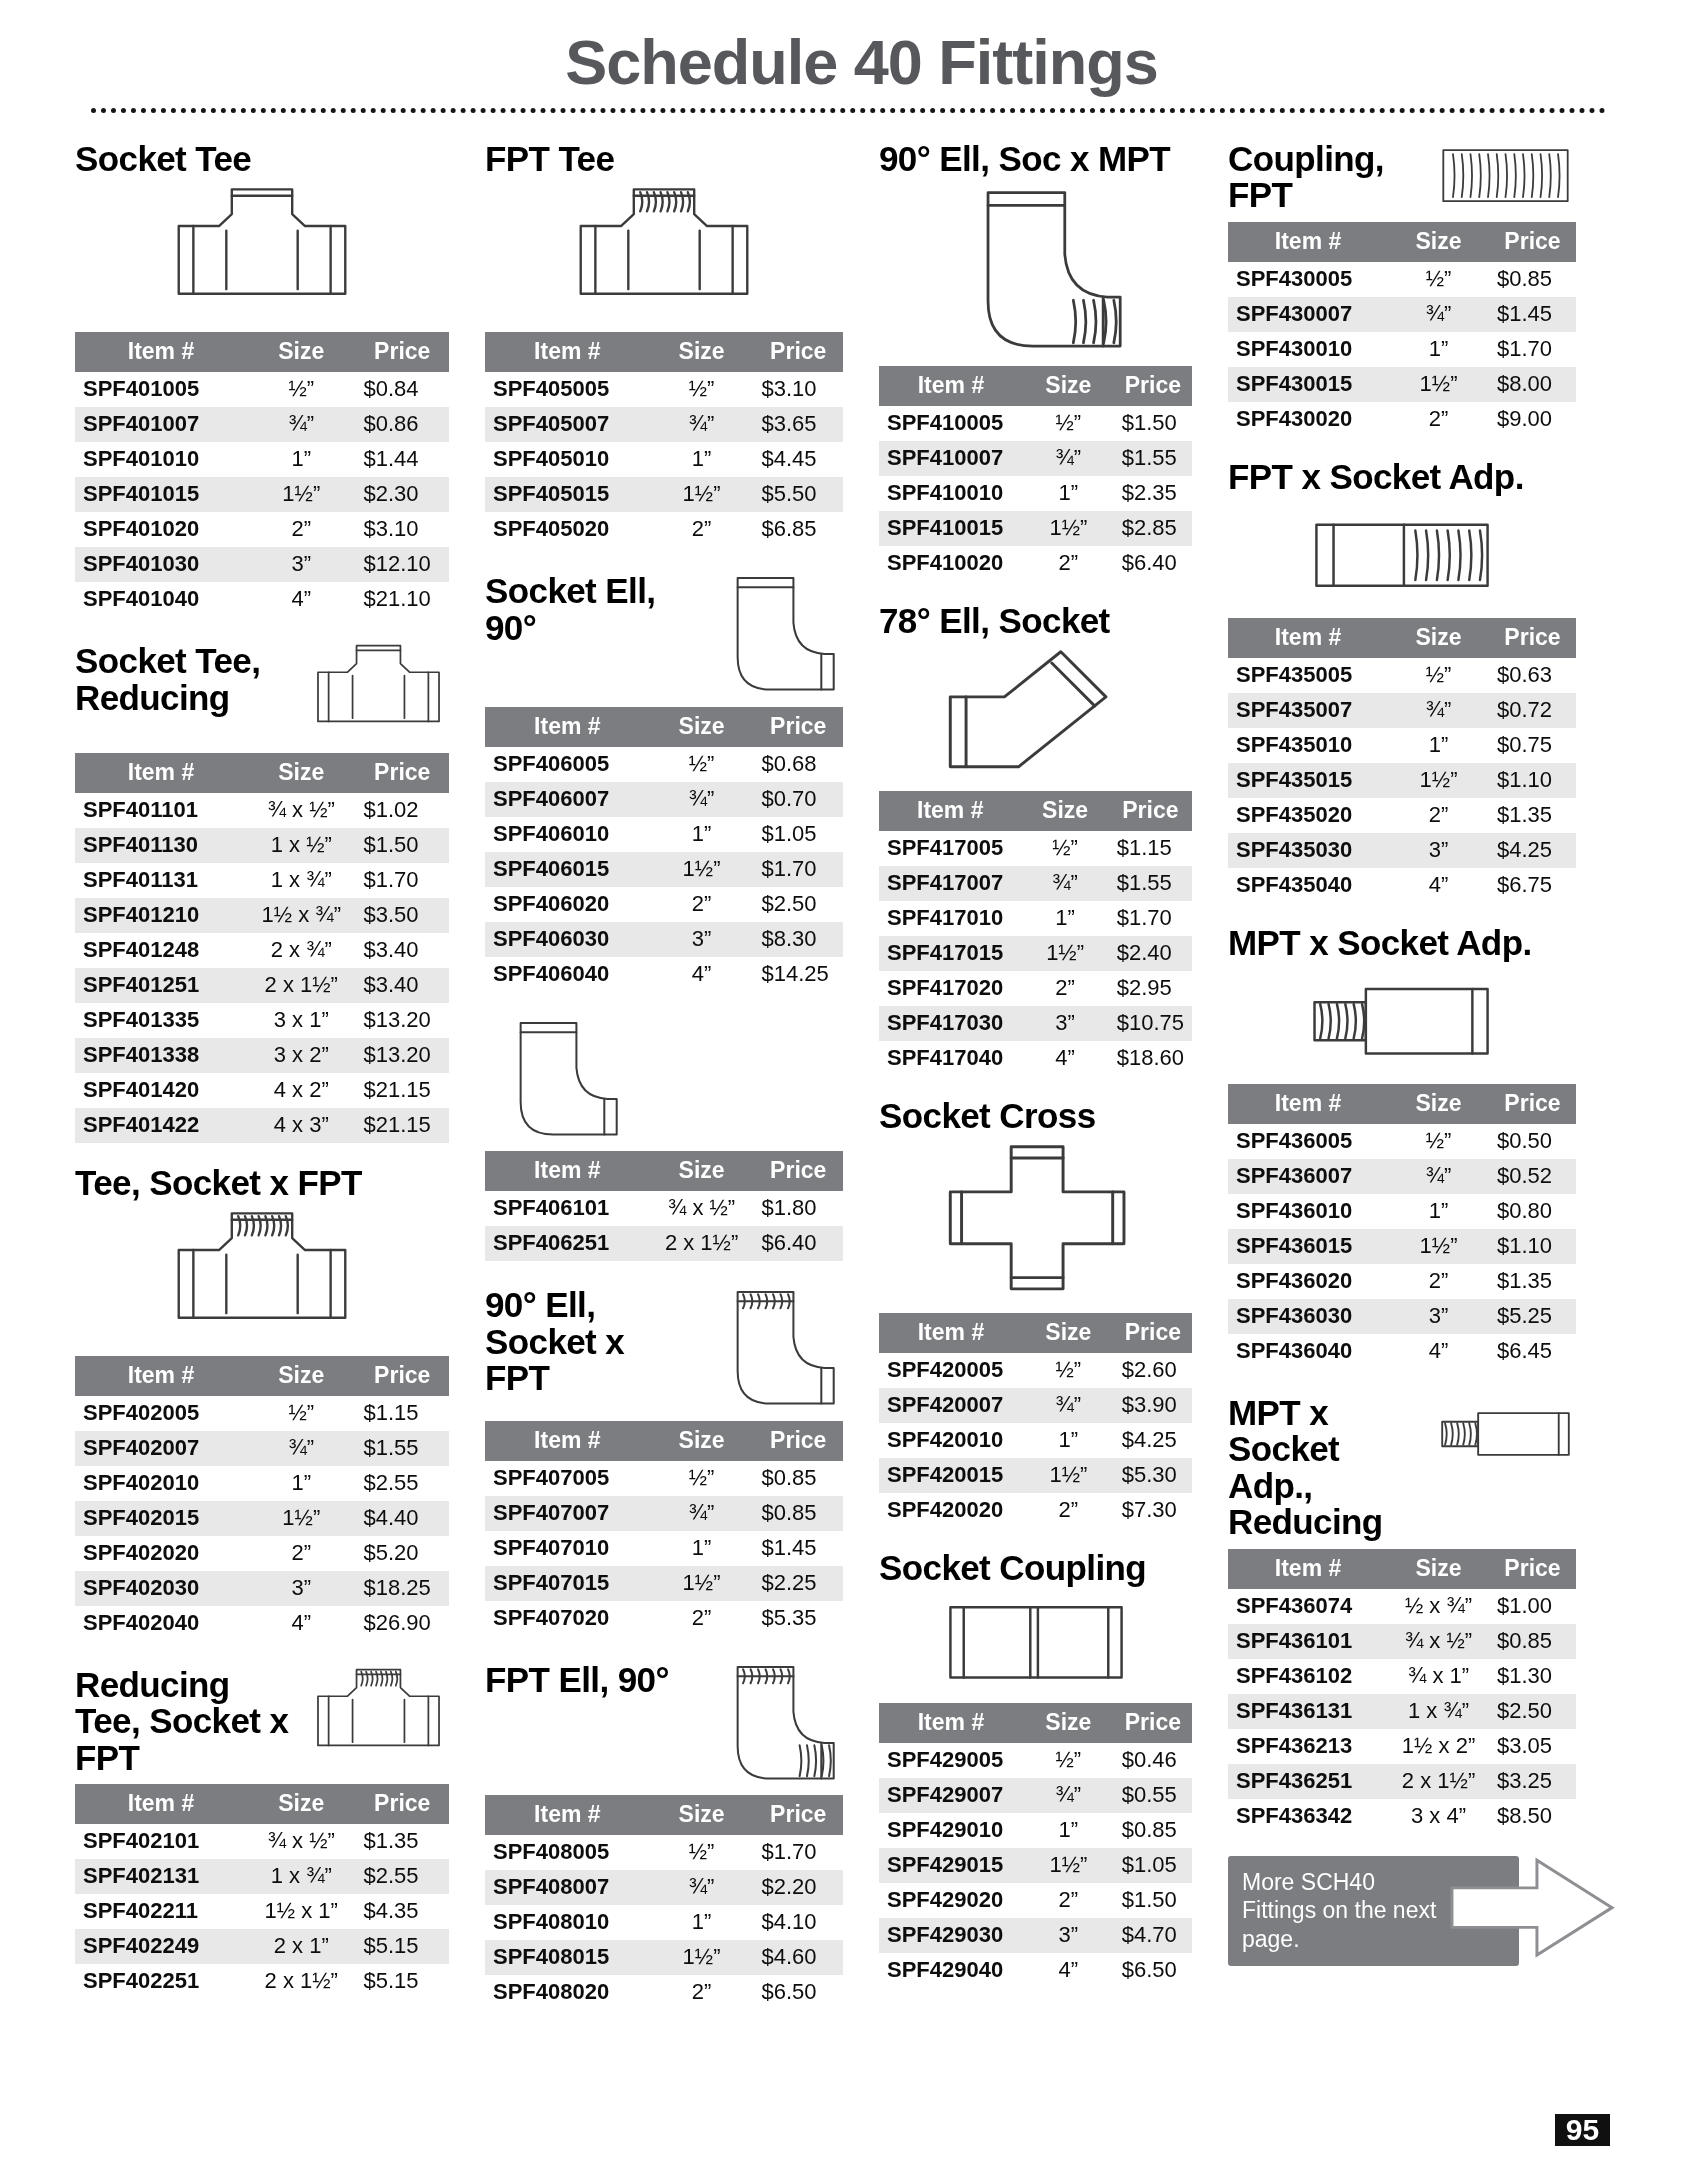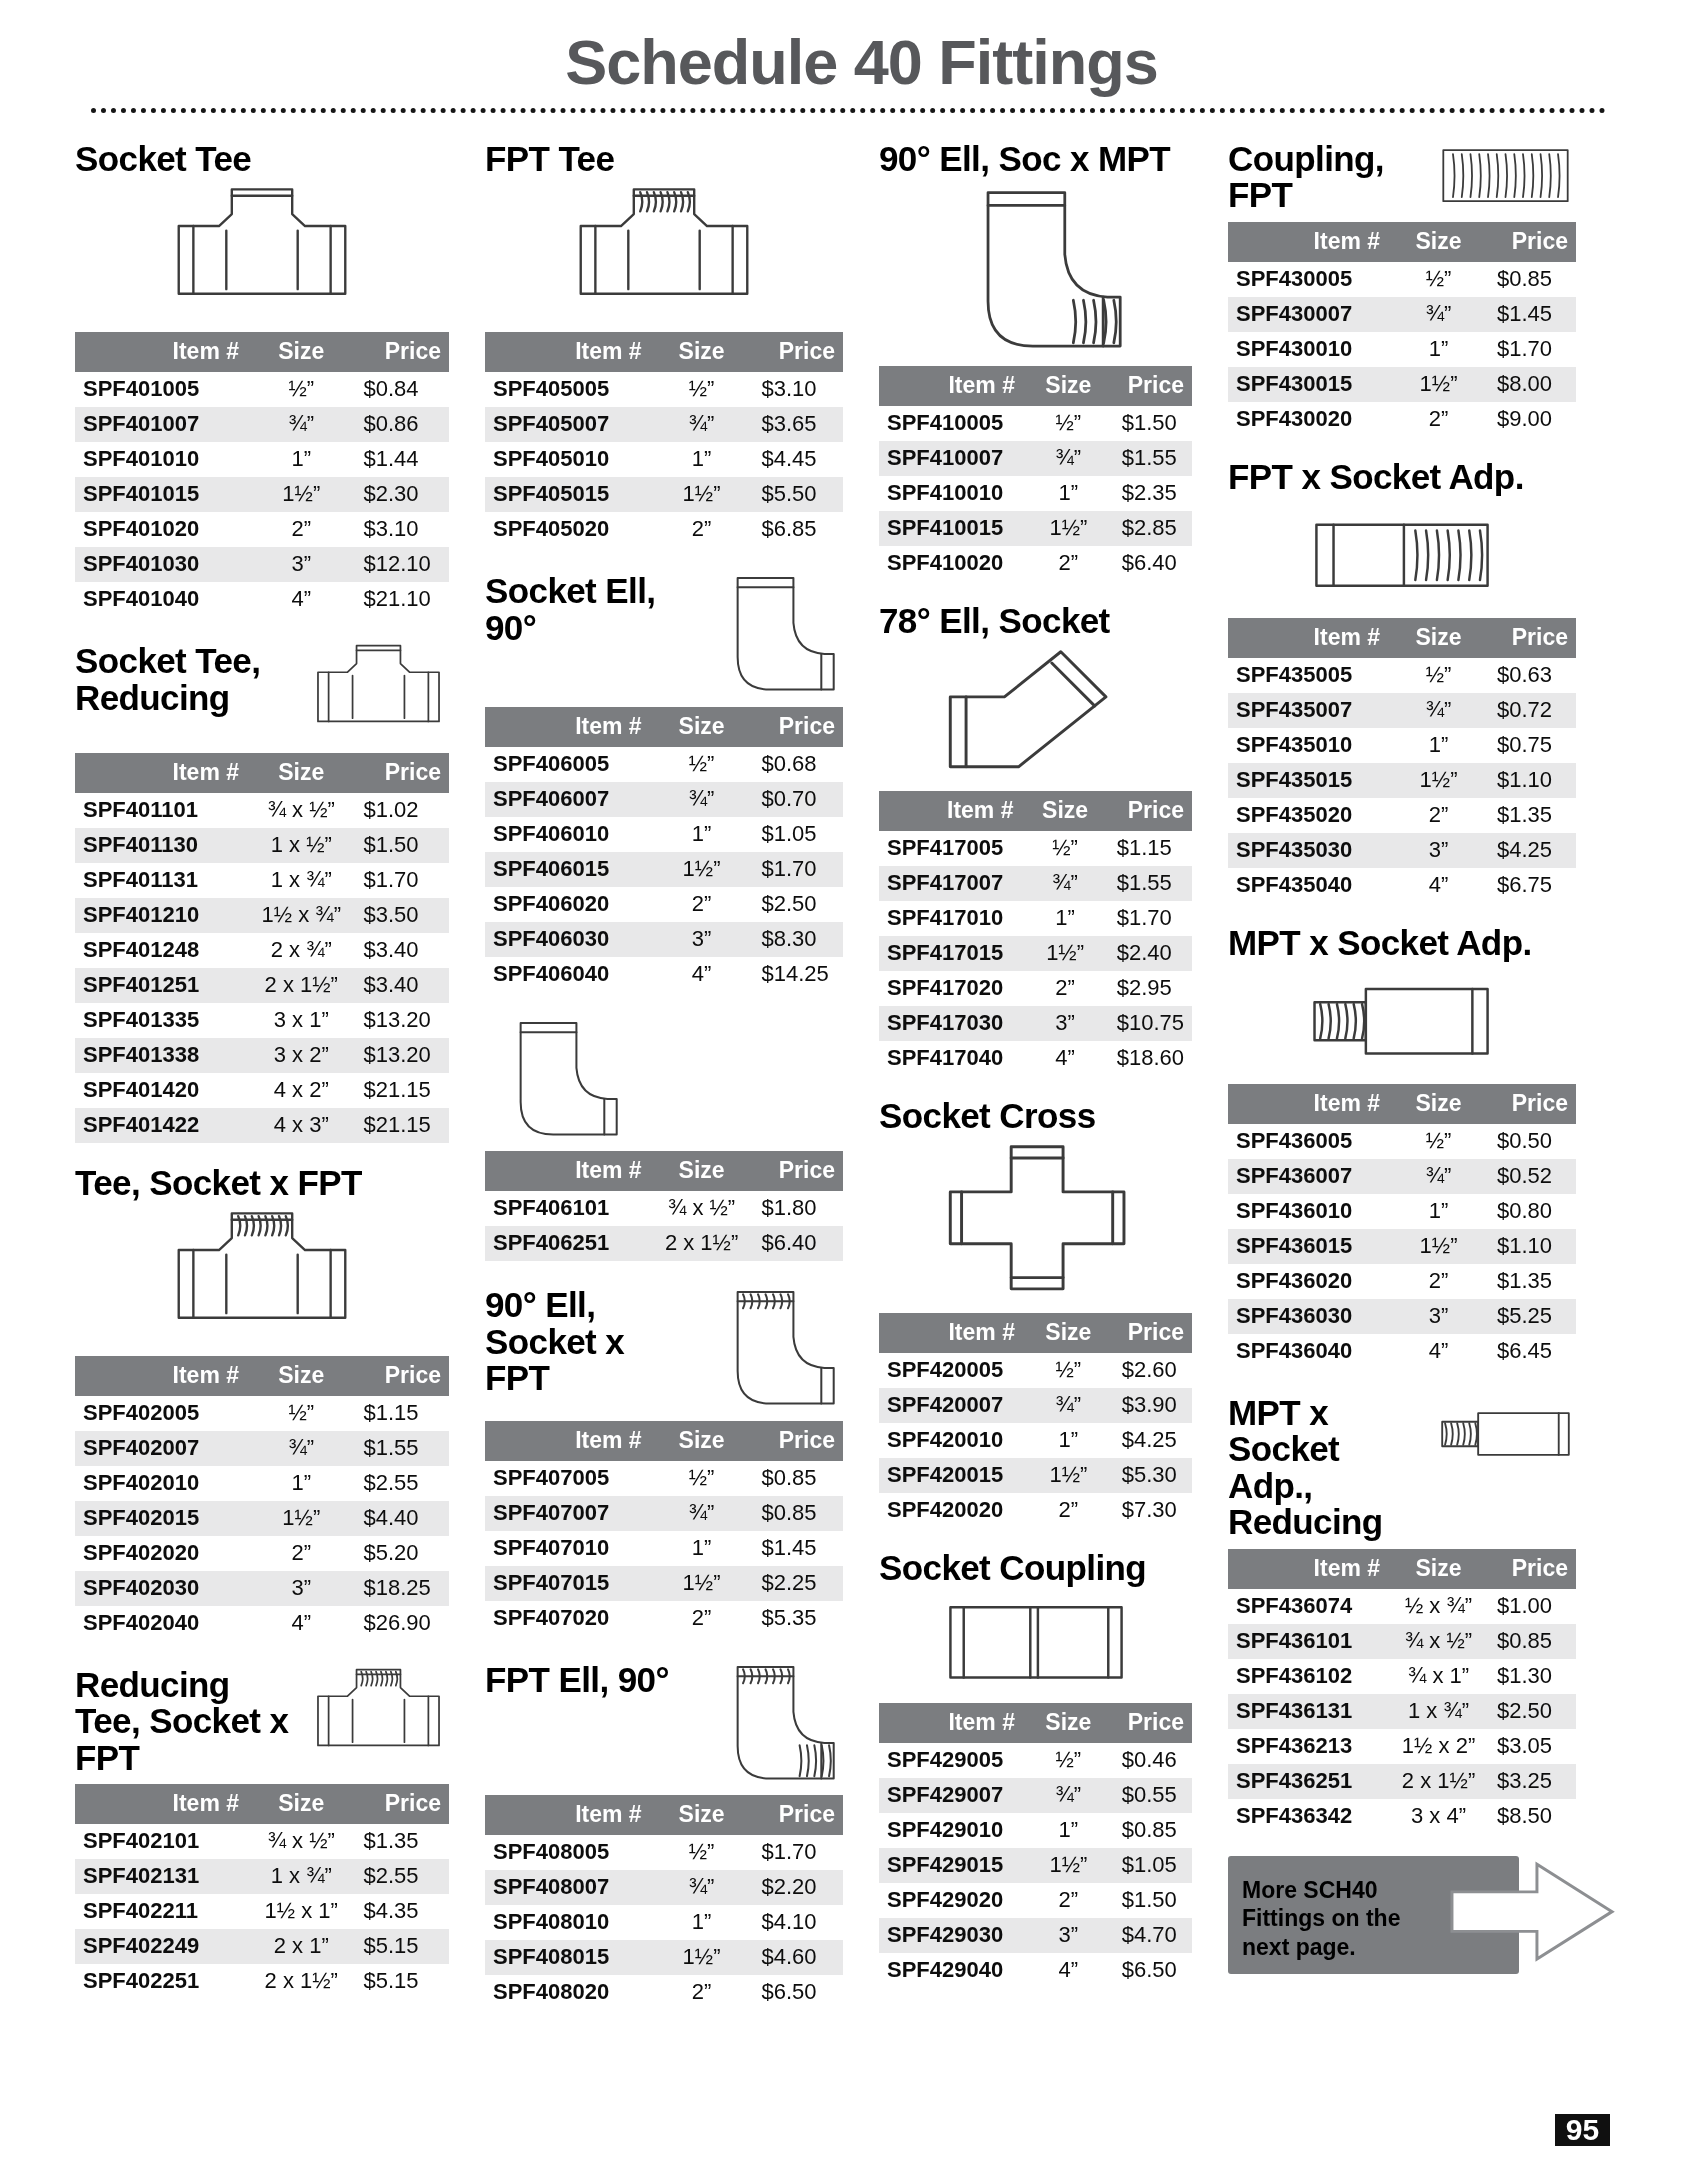--- a/index.html
+++ b/index.html
@@ -24,32 +24,32 @@
   .sec-head{display:block;}
   .sec-head.beside{display:flex;align-items:flex-start;gap:6px;}
   .sec-head.beside .sec-title{flex:1 1 auto;}
   .art-wrap{display:flex;justify-content:center;margin:6px 0 10px;}
   .sec-head.beside .art-wrap{flex:0 0 auto;margin:2px 0 4px;}
   .art-lg svg{width:194px;height:auto;}
   .art-sm svg{width:141px;height:auto;}
   table.fit-table{width:100%;border-collapse:collapse;margin-top:6px;}
   table.fit-table th{
     background:#7b7d80;color:#ffffff;font-weight:bold;font-size:23px;
-    padding:6px 8px 7px;text-align:right;
+    padding:6px 8px 7px;text-align:center;
   }
   table.fit-table th.c{text-align:center;}
   table.fit-table td{font-size:22px;padding:4px 8px 5px;white-space:nowrap;}
   table.fit-table td.item{font-weight:bold;width:46%;}
   table.fit-table td.size{text-align:center;width:29%;}
   table.fit-table td.price{text-align:left;width:25%;}
   table.fit-table tbody tr:nth-child(even){background:#e8e8e9;}
   .callout{
-    position:relative;margin:16px 57px 0 0;background:#7b7d80;color:#000000;
-    font-weight:bold;font-size:23px;line-height:1.25;
-    padding:20px 73px 12px 14px;border-radius:3px;min-height:63px;
+    position:relative;margin:16px 57px 0 0;background:#7b7d80;color:#ffffff;
+    font-weight:normal;font-size:23px;line-height:1.25;
+    padding:12px 73px 12px 14px;border-radius:3px;min-height:63px;
     display:flex;align-items:center;
   }
   .callout-arrow{position:absolute;right:-97px;top:50%;transform:translateY(-50%);}
   .page-num{
     position:absolute;right:73px;bottom:32px;width:55px;height:32px;
     background:#101010;color:#fff;font-weight:bold;font-size:30px;
     display:flex;align-items:center;justify-content:center;
   }
 </style>
 </head>

